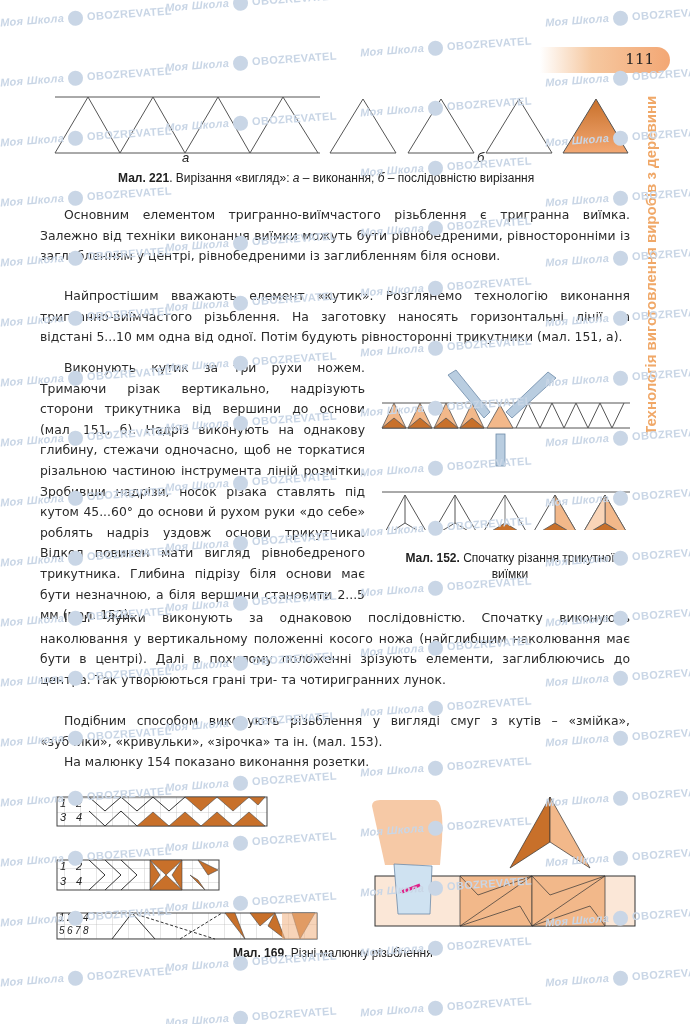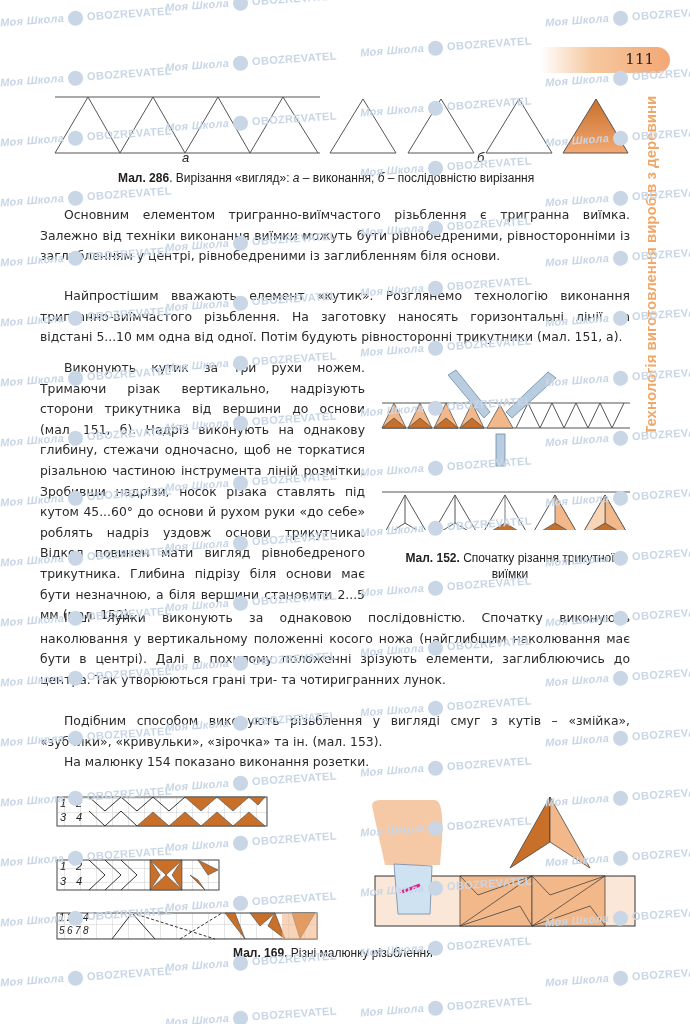--- a/index.html
+++ b/index.html
@@ -45,21 +45,21 @@
     <linearGradient id="og" x1="0" y1="0" x2="0" y2="1">
       <stop offset="0" stop-color="#c8702a"></stop>
       <stop offset="1" stop-color="#f3a873"></stop>
     </linearGradient>
   </defs>
   <polygon points="563,153 596,99 628,153" fill="url(#og)" stroke="#555" stroke-width="1"></polygon>
 </svg>
 <span class="label" style="left:182px;top:150px">а</span>
 <span class="label" style="left:477px;top:150px">б</span>
 <div class="caption" style="left:118px;top:171px">
-  <b>Мал. 286</b><span>. Вирізання «вигляд»: </span><i>а</i><span> – виконання; </span><i>б</i><span> – послідовністю вирізання</span>
+  <b>Мал. 221</b><span>. Вирізання «вигляд»: </span><i>а</i><span> – виконання; </span><i>б</i><span> – послідовністю вирізання</span>
 </div>
 
 <div class="para" style="left:40px;top:205px;width:590px;"><span class="ind"></span><span>Основним елементом тригранно-виїмчастого різьблення є тригранна виїмка. Залежно від техніки виконання виїмки можуть бути рівнобедреними, рівносторонніми із заглибленням у центрі, рівнобедреними із заглибленням біля основи.</span></div>
 <div class="para" style="left:40px;top:286px;width:590px;"><span class="ind"></span><span>Найпростішим вважають елемент «кутик». Розглянемо технологію виконання тригранно-виїмчастого різьблення. На заготовку наносять горизонтальні лінії на відстані 5...10 мм одна від одної. Потім будують рівносторонні трикутники (мал. 151, а).</span></div>
 <div class="para" style="left:40px;top:358px;width:325px;"><span class="ind"></span><span>Виконують кутик за три рухи ножем. Тримаючи різак вертикально, надрізують сторони трикутника від вершини до основи (мал. 151, б). Надріз виконують на однакову глибину, стежачи одночасно, щоб не торкатися різальною частиною інструмента ліній розмітки. Зробивши надрізи, носок різака ставлять під кутом 45...60° до основи й рухом руки «до себе» роблять надріз уздовж основи трикутника. Відкол повинен мати вигляд рівнобедреного трикутника. Глибина підрізу біля основи має бути незначною, а біля вершини становити 2...5 мм (мал. 152).</span></div>
 <div class="para" style="left:40px;top:608px;width:590px;"><span class="ind"></span><span>Інші лунки виконують за однаковою послідовністю. Спочатку виконують наколювання у вертикальному положенні косого ножа (найглибшим наколювання має бути в центрі). Далі в похилому положенні зрізують елементи, заглиблюючись до центра. Так утворюються грані три- та чотиригранних лунок.</span></div>
 <div class="para" style="left:40px;top:711px;width:590px;"><span class="ind"></span><span>Подібним способом виконують різьблення у вигляді смуг з кутів – «змійка», «зубчики», «кривульки», «зірочка» та ін. (мал. 153).</span></div>
 <div class="para" style="left:40px;top:752px;width:590px;"><span class="ind"></span><span>На малюнку 154 показано виконання розетки.</span></div>
 
 <svg class="fig" style="left:380px;top:365px" width="250" height="165" viewBox="380 365 250 165">

